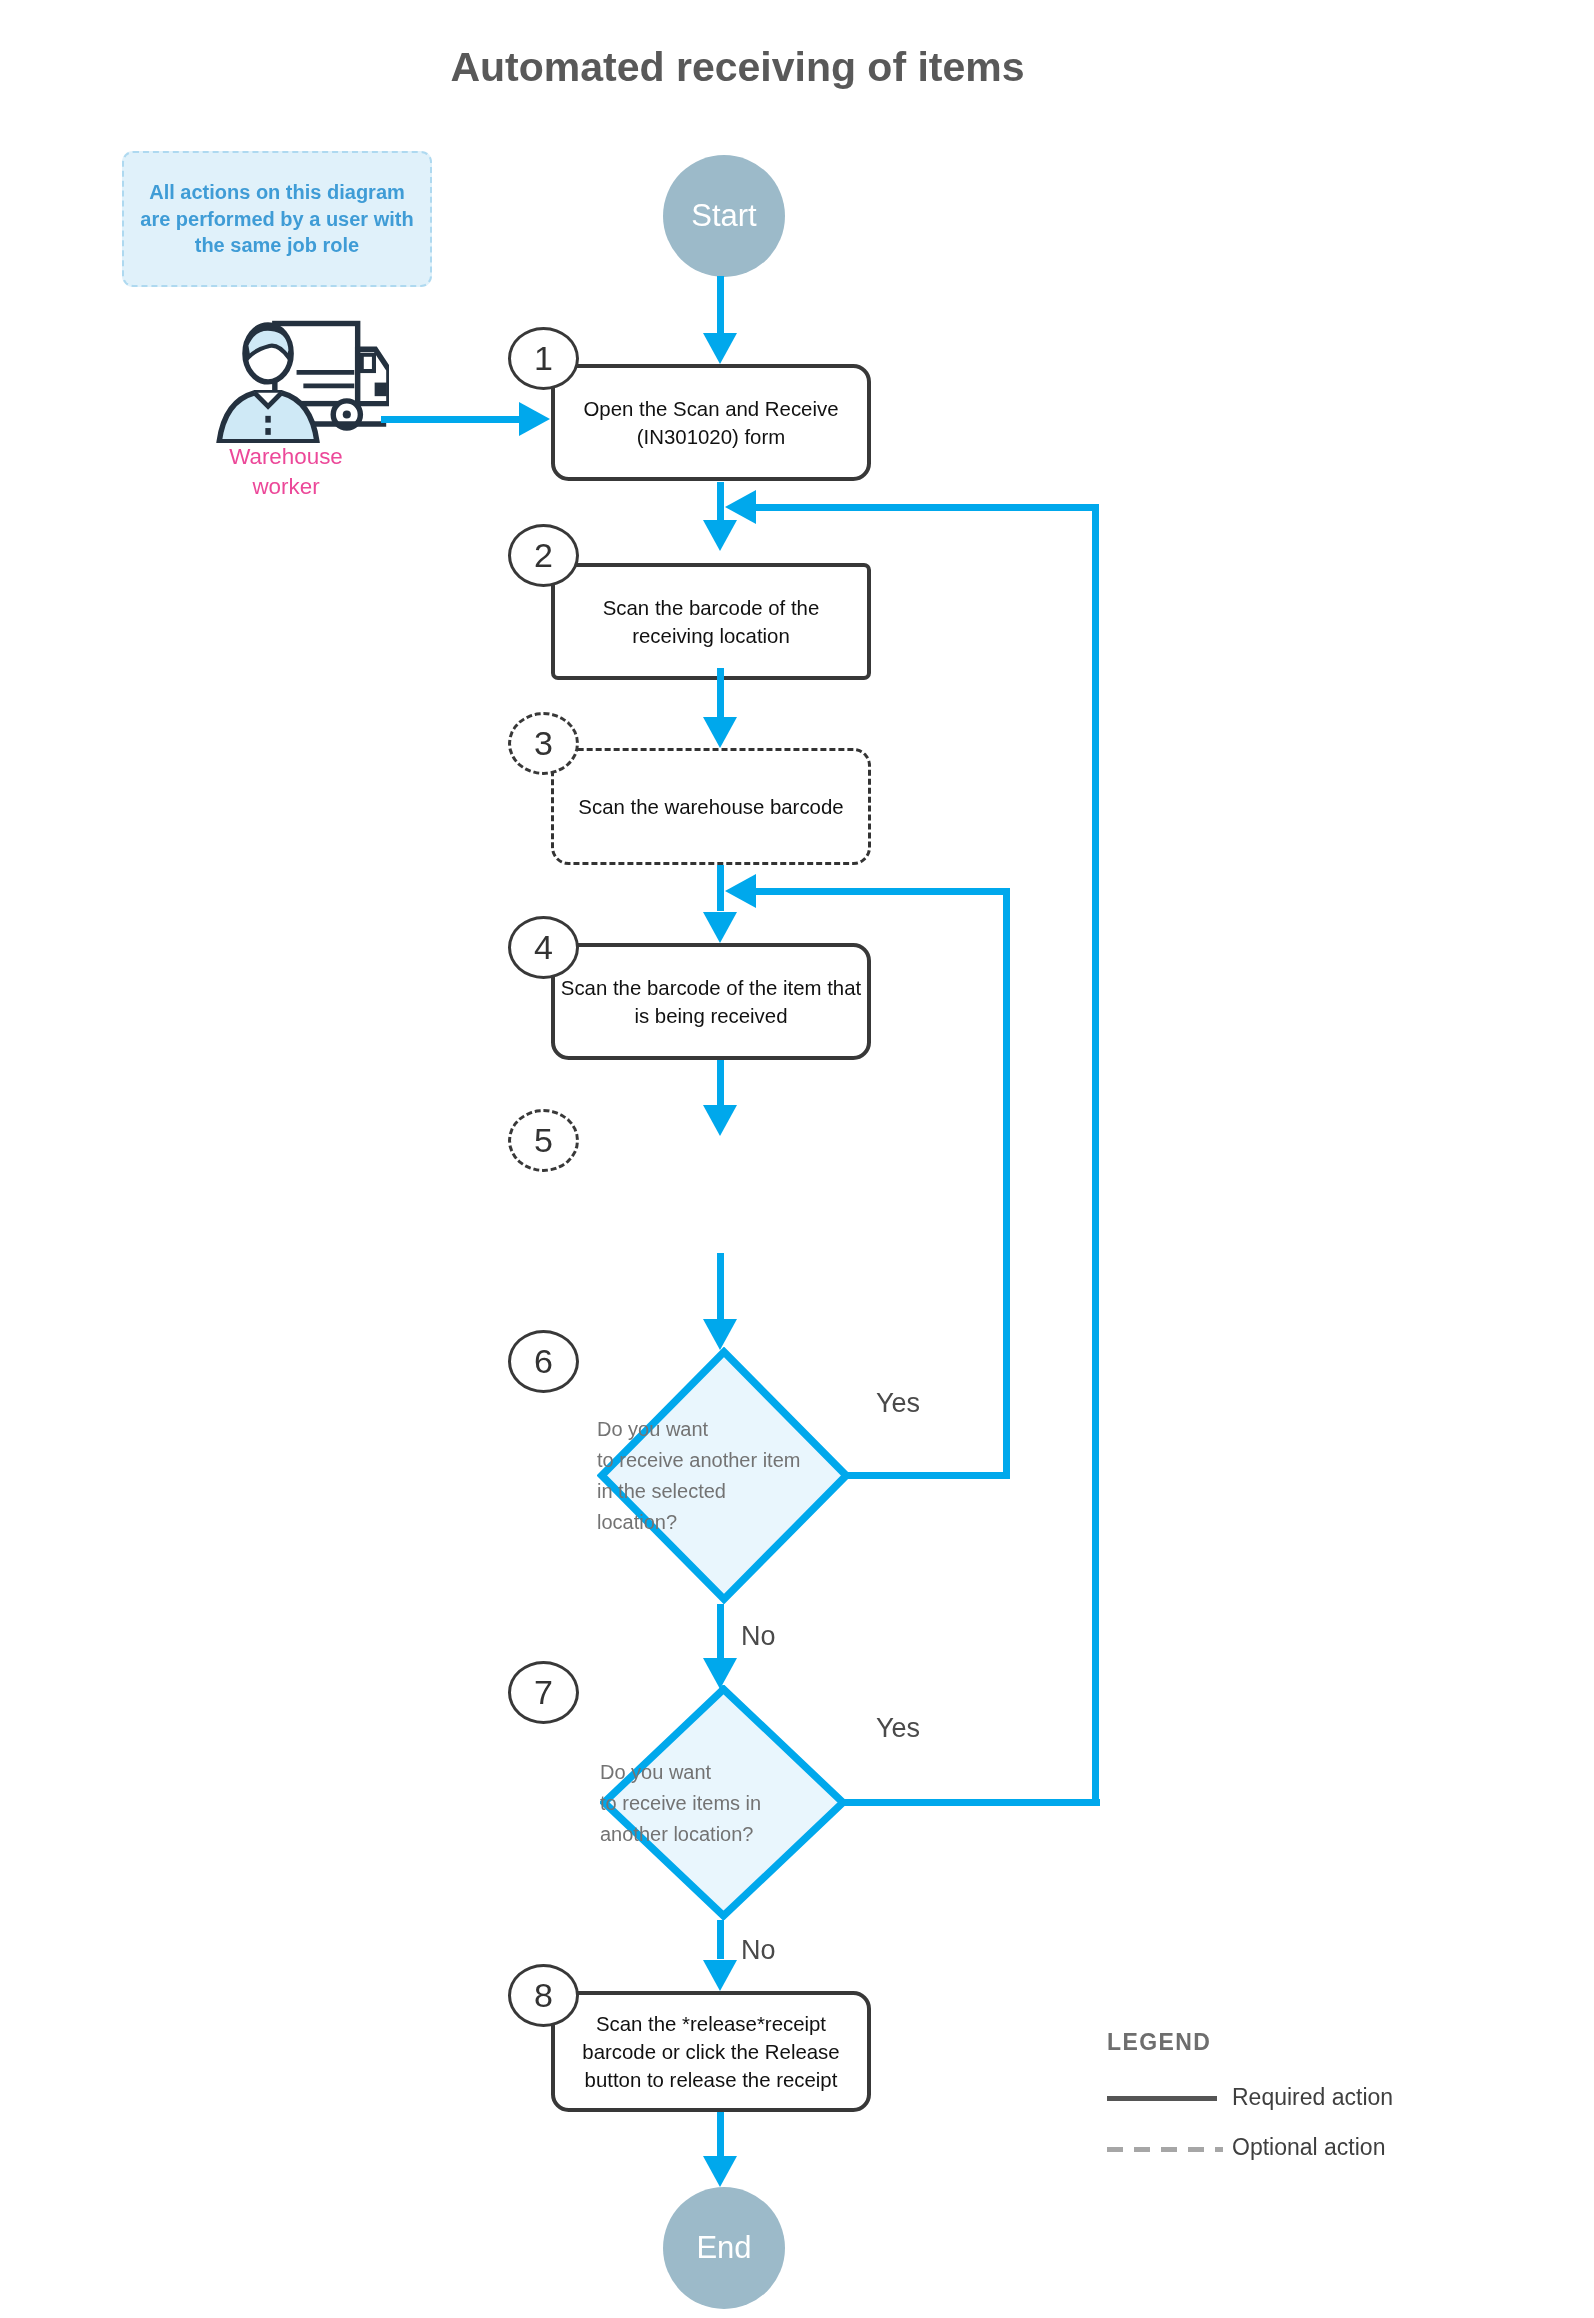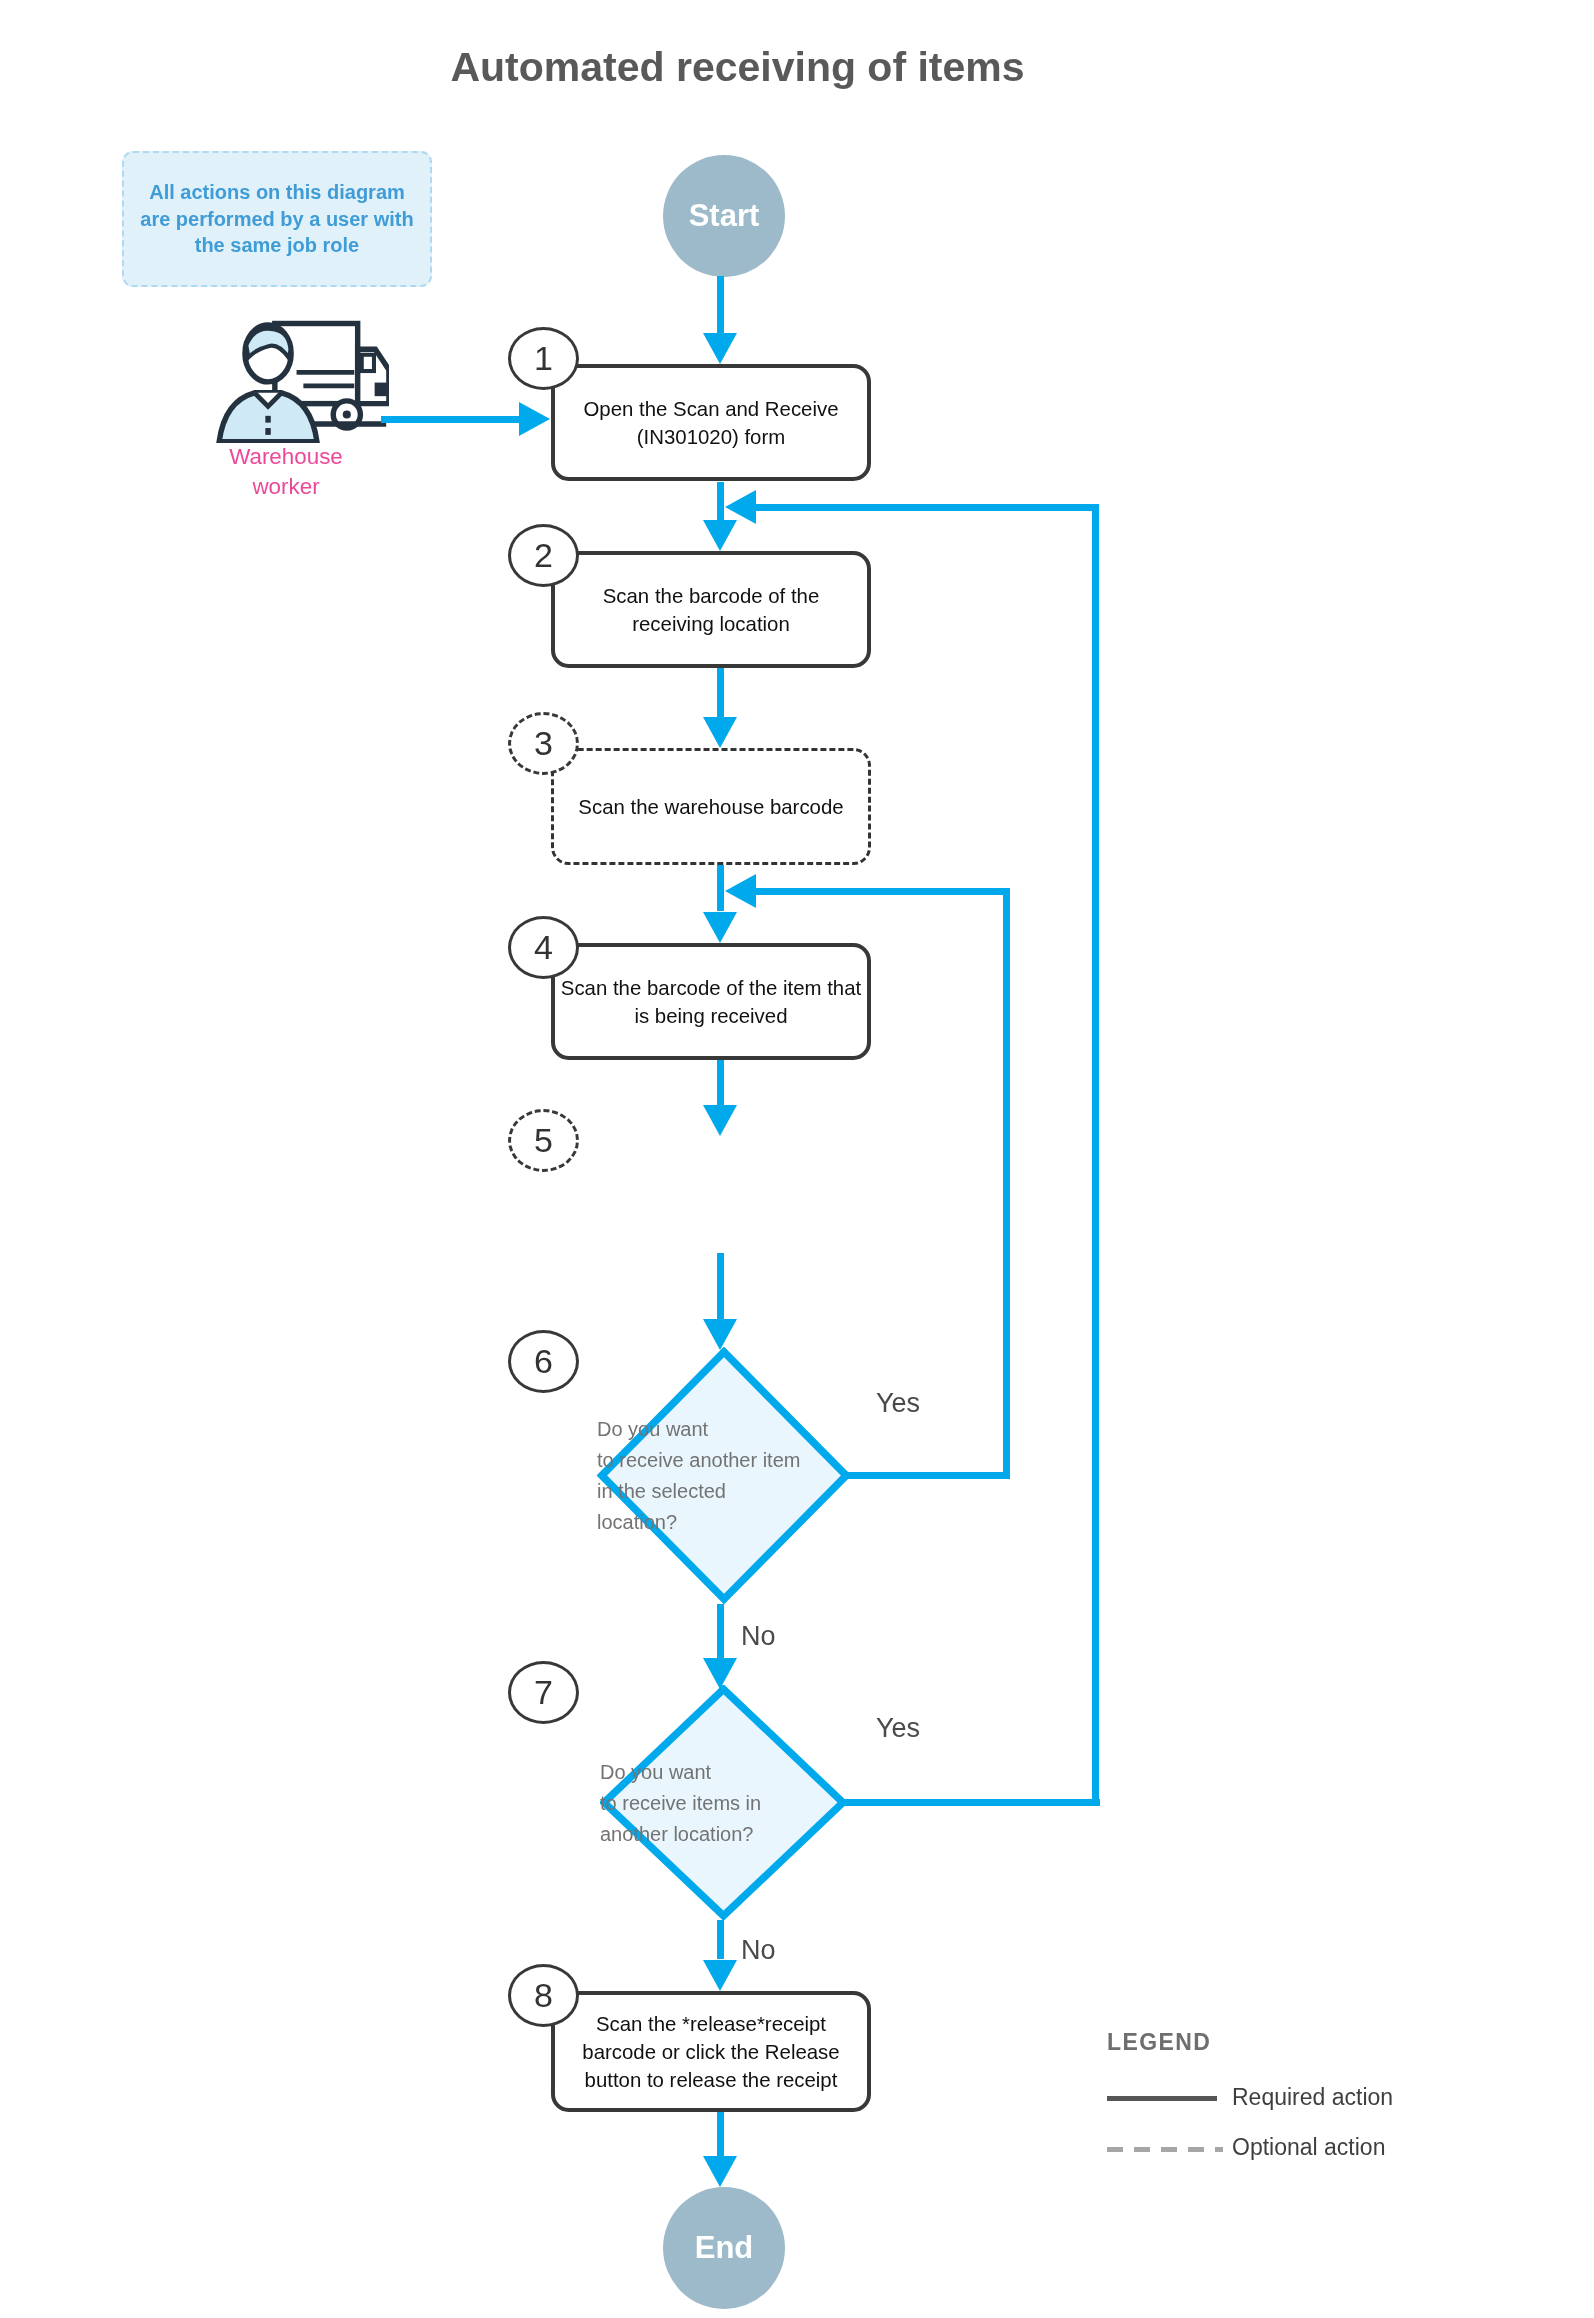--- a/index.html
+++ b/index.html
@@ -15,21 +15,21 @@
   }
   *{margin:0;padding:0;box-sizing:border-box;}
   body{background:#fff;font-family:"Liberation Sans","DejaVu Sans",sans-serif;}
   .stage{position:relative;width:1595px;height:2319px;background:#ffffff;overflow:hidden;}
   .abs{position:absolute;}
   .page-title{left:0;top:44px;width:1475px;text-align:center;font-size:41px;font-weight:bold;color:var(--title-gray);}
   .note-box{left:122px;top:151px;width:310px;height:136px;background:var(--note-bg);
     border:2.7px dashed var(--note-border);border-radius:11px;display:flex;align-items:center;justify-content:center;
     text-align:center;color:var(--note-text);font-weight:bold;font-size:20px;line-height:26.5px;white-space:pre-line;}
   .terminal{width:122px;height:122px;border-radius:50%;background:var(--terminal);
-    display:flex;align-items:center;justify-content:center;color:#fff;font-weight:bold;font-size:31px;}
+    display:flex;align-items:center;justify-content:center;color:#fff;font-weight:normal;font-size:31px;}
   .action-box{left:551px;width:320px;height:117px;background:#fff;border:4.1px solid var(--box-border);
     border-radius:17.7px;display:flex;align-items:center;justify-content:center;text-align:center;
     font-size:20.4px;line-height:28px;color:#111;white-space:pre-line;}
   .action-box.optional{border:3.4px dashed #333;}
   .badge{left:508px;width:71px;height:63px;border-radius:50%;background:#fff;border:3.4px solid var(--box-border);
     display:flex;align-items:center;justify-content:center;font-size:34px;color:#333;}
   .badge.optional{border-style:dashed;}
   .vline{width:6.8px;background:var(--blue);}
   .hline{height:6.8px;background:var(--blue);}
   .ah-down{width:0;height:0;border-left:17.7px solid transparent;border-right:17.7px solid transparent;border-top:31px solid var(--blue);}
@@ -97,21 +97,21 @@
   </div>
   <div class="abs badge" style="top:327px;">
     <span>1</span>
   </div>
 
   <div class="abs vline" style="left:717px;top:482px;height:38px;"></div>
   <div class="abs ah-down" style="left:703px;top:520px;"></div>
   <div class="abs hline" style="left:756px;top:504px;width:343px;"></div>
   <div class="abs ah-left" style="left:725px;top:490px;"></div>
 
-  <div class="abs action-box" style="top:551px;">
+  <div class="abs action-box" style="top:563px;border-radius:7px;">
     <span>Scan the barcode of the
 receiving location</span>
   </div>
   <div class="abs badge" style="top:524px;">
     <span>2</span>
   </div>
 
   <div class="abs vline" style="left:717px;top:668px;height:49px;"></div>
   <div class="abs ah-down" style="left:703px;top:717px;"></div>
 

